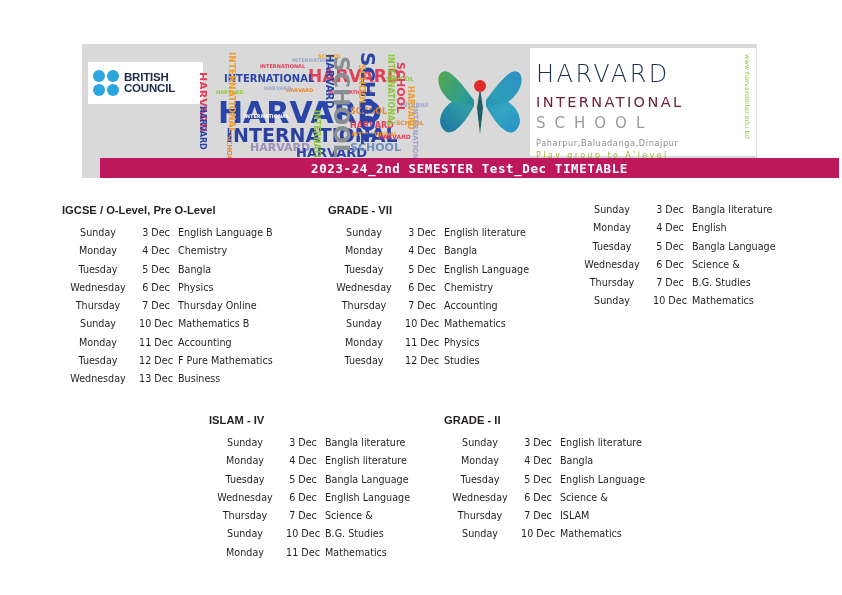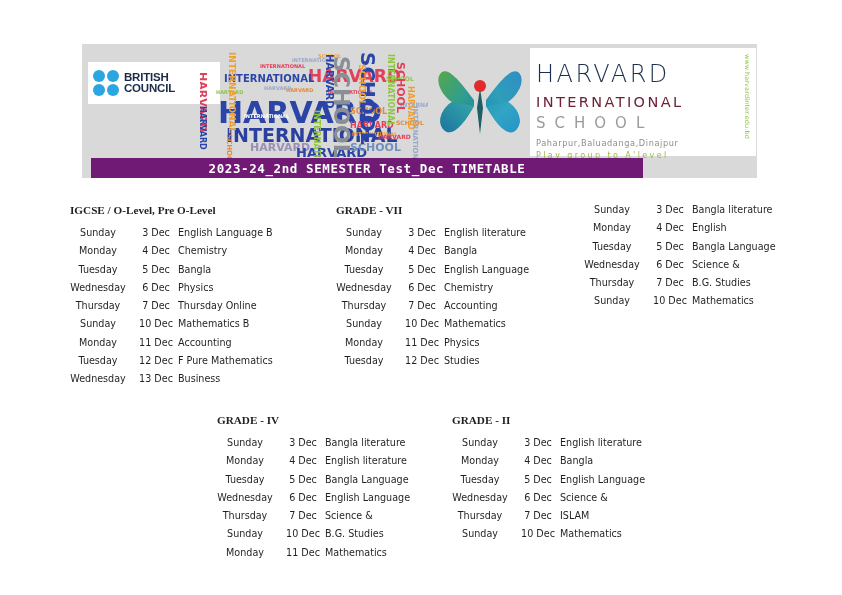--- a/index.html
+++ b/index.html
@@ -35,21 +35,21 @@
     overflow: hidden;
   }
 
   
   .logo-card {
     position: absolute;
     background: #ffffff;
   }
   #bc-card {
     left: 6px; top: 18px;
-    width: 132px; height: 42px;
+    width: 115px; height: 42px;
     display: flex; align-items: center;
   }
   #edexcel-card {
     left: 6px; top: 62px;
     width: 110px; height: 40px;
     display: flex; align-items: center;
   }
   #bc-dots {
     width: 26px; height: 26px;
     margin-left: 5px;
@@ -173,48 +173,47 @@
     font-family: "DejaVu Sans", sans-serif;
     font-size: 6.4px;
     letter-spacing: 0.2px;
     color: #8cc63f;
     white-space: nowrap;
   }
 
   
   #title-bar {
     position: absolute;
-    left: 9px;
+    left: 18px;
     top: 114px;
-    width: 552px;
+    width: 739px;
     height: 20px;
-    background: #701a75;
+    background: #be185d;
     display: flex;
     align-items: center;
     justify-content: center;
   }
   #title-bar span {
     font-family: "DejaVu Sans Mono", monospace;
     font-weight: bold;
     font-size: 12.5px;
     letter-spacing: 0.6px;
     color: #ffffff;
     white-space: nowrap;
   }
 
   
   .block { position: absolute; }
   .block-title {
-    font-family: Liberation Serif, serif;
+    font-family: Liberation Sans, sans-serif;
     font-weight: bold;
     font-size: 11.2px;
     color: #231f20;
     white-space: nowrap;
     margin-bottom: 11px;
-    margin-left: 8px;
   }
   table.sched {
     border-collapse: collapse;
     font-family: "DejaVu Sans", sans-serif;
     font-size: 9.6px;
     color: #231f20;
   }
   table.sched td {
     padding: 0 0 7.3px 0;
     vertical-align: top;
@@ -472,21 +471,21 @@
         <tr>
           <td class="c-day">Sunday</td>
           <td class="c-date">10 Dec</td>
           <td class="c-subj">Mathematics</td>
         </tr>
       </tbody>
     </table>
 </div>
 
 <div class="block" id="blk-g4">
-  <div class="block-title">GRADE - IV</div>
+  <div class="block-title">ISLAM - IV</div>
   <table class="sched">
       <tbody>
         <tr>
           <td class="c-day">Sunday</td>
           <td class="c-date">3 Dec</td>
           <td class="c-subj">Bangla literature</td>
         </tr>
         <tr>
           <td class="c-day">Monday</td>
           <td class="c-date">4 Dec</td>

